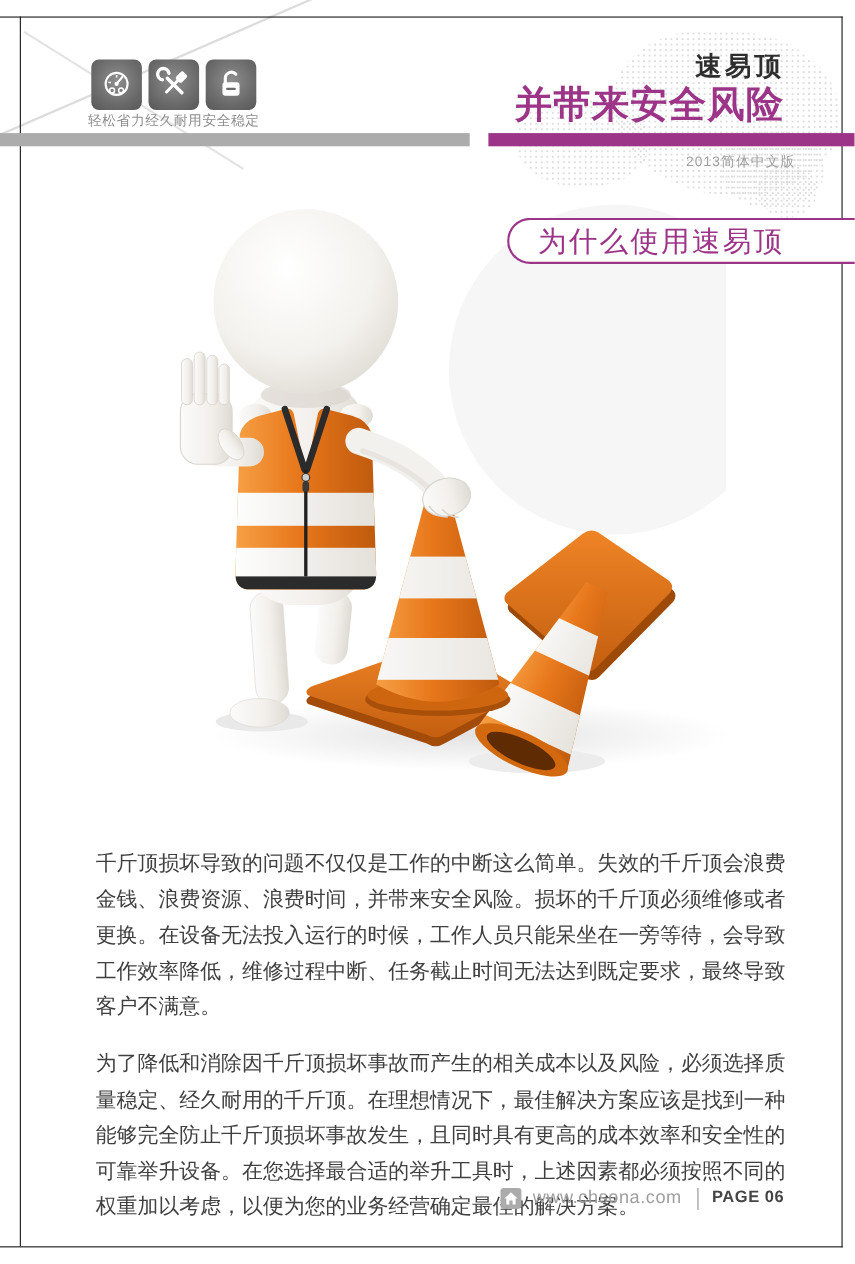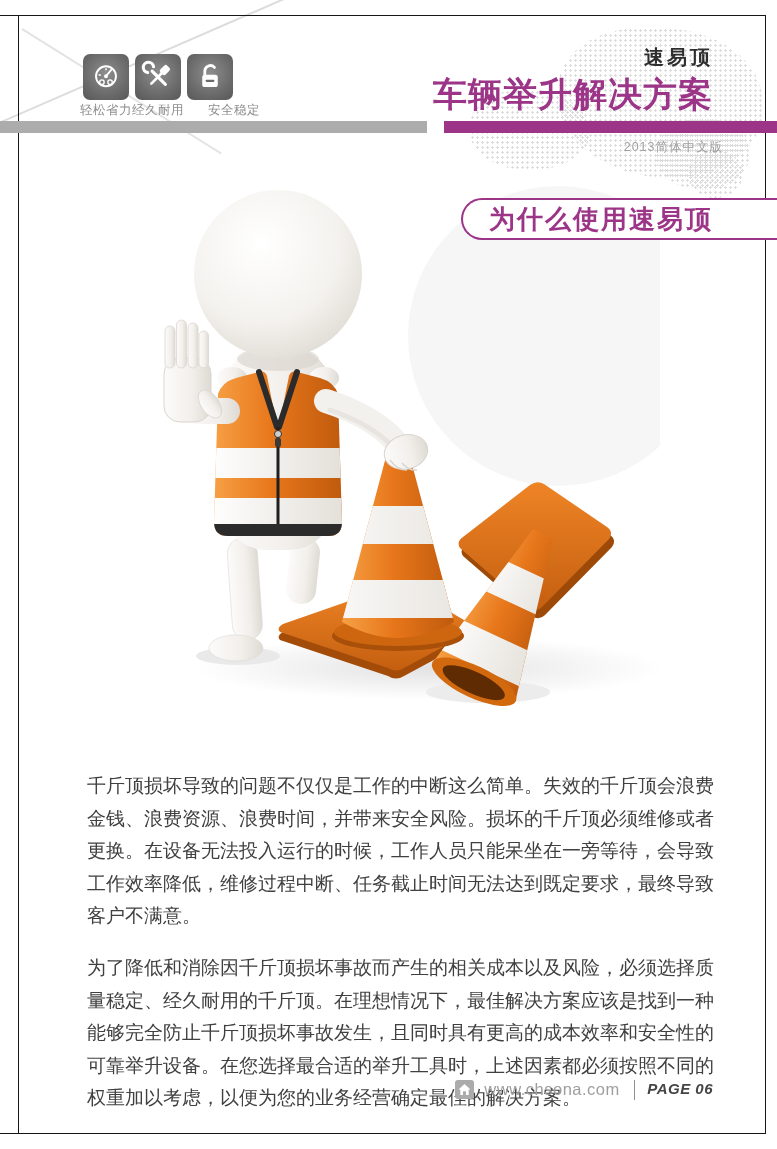--- a/index.html
+++ b/index.html
@@ -21,41 +21,41 @@
   .map1{left:470px;top:90px;width:120px;height:80px;border-radius:45% 55% 50% 50%;}
   .map2{left:558px;top:28px;width:205px;height:150px;border-radius:40% 50% 45% 55%;}
   .map3{left:655px;top:118px;width:95px;height:72px;border-radius:50%;}
   .map4{left:688px;top:150px;width:55px;height:48px;border-radius:50%;}
   
   .feat-sq{top:54px;width:46px;height:46px;border-radius:7px;
            background:radial-gradient(circle at 50% 42%, #8e8e8e 0%, #6a6a6a 62%, #575757 100%);
            display:flex;align-items:center;justify-content:center;}
   .feat-label{top:102px;width:54px;text-align:center;font-size:12.5px;color:#8c8c8c;letter-spacing:.5px;}
   
-  .brand{right:64px;top:44px;font-size:20px;font-weight:bold;color:#2e2e2e;letter-spacing:3px;}
+  .brand{right:64px;top:44px;font-size:24px;font-weight:bold;color:#2e2e2e;letter-spacing:3px;}
   .main-title{right:64px;top:72px;font-size:34px;font-weight:bold;color:#9C3588;letter-spacing:1px;}
   .bar-gray{left:0;top:121px;width:427px;height:12px;background:#ACACAC;}
   .bar-accent{left:444px;top:121px;width:333px;height:12px;background:#9C3588;}
   .edition{right:54px;top:139px;font-size:12.5px;color:#9f9f9f;letter-spacing:1px;text-align:right;}
   
   .section-box{left:461px;top:198px;width:330px;height:38px;
                border:2.5px solid #9C3588;border-right:none;border-radius:21px 0 0 21px;
                display:flex;align-items:center;background:#fff;}
-  .section-box span{padding-left:26px;font-size:26px;font-weight:bold;color:#9C3588;letter-spacing:2px;white-space:nowrap;}
+  .section-box span{padding-left:26px;font-size:26px;font-weight:normal;color:#9C3588;letter-spacing:2px;white-space:nowrap;}
   
   .para{left:87px;width:627px;font-size:19px;line-height:32.6px;color:#404040;
         text-align:justify;word-break:break-all;margin-top:32px;}
   .p1{top:738px;} .p2{top:920px;}
   
   .footer{right:64px;top:1080px;height:24px;display:flex;align-items:flex-start;}
   .home-sq{width:19px;height:19px;border-radius:3px;background:#ABABAB;
            display:flex;align-items:center;justify-content:center;margin-right:10px;}
   .site{font-size:16.5px;color:#9e9e9e;letter-spacing:.5px;}
   .fdiv{width:1.5px;height:20px;background:#8f8f8f;margin:0 12px 0 14px;}
-  .pagenum{font-size:15px;color:#454545;letter-spacing:.5px;font-weight:bold;font-style:italic;}
+  .pagenum{font-size:15px;color:#454545;letter-spacing:.5px;font-weight:bold;}
   .illu{left:138px;top:176px;}
 </style>
 </head>
 <body>
 
 <div class="abs diag diag1"></div>
 <div class="abs diag diag2"></div>
 
 <div class="abs dots map1"></div>
 <div class="abs dots map2"></div>
@@ -90,24 +90,24 @@
 </div>
 <div class="abs feat-sq" style="left:187px;">
   <svg width="34" height="34" viewBox="0 0 46 46">
     <path d="M 16,22 L 16,15 A 7.5 7.5 0 0 1 29,10" fill="none" stroke="#fff" stroke-width="3.8" stroke-linecap="round"></path>
     <rect x="12.5" y="20" width="21" height="16.5" rx="3.5" fill="#fff"></rect>
     <rect x="17" y="26.8" width="12" height="2.8" rx="1.4" fill="#6a6a6a"></rect>
   </svg>
 </div>
 <div class="abs feat-label" style="left:79px;font-family:Liberation Serif, serif;">轻松省力</div>
 <div class="abs feat-label" style="left:131px;">经久耐用</div>
-<div class="abs feat-label" style="left:183px;margin-left:24px;">安全稳定</div>
+<div class="abs feat-label" style="left:183px;">安全稳定</div>
 
 <div class="abs brand">速易顶</div>
-<div class="abs main-title">车辆举升解决方案</div>
+<div class="abs main-title">并带来安全风险</div>
 <div class="abs bar-gray"></div>
 <div class="abs bar-accent"></div>
 <div class="abs edition">2013简体中文版</div>
 
 <svg class="abs illu" width="522" height="545" viewBox="0 0 522 545">
   <defs>
     <linearGradient id="gW" x1="0" y1="0" x2="1" y2="0">
       <stop offset="0" stop-color="#FCFBFA"></stop>
         <stop offset="0.6" stop-color="#F2EFEB"></stop>
         <stop offset="1" stop-color="#DEDAD3"></stop>

